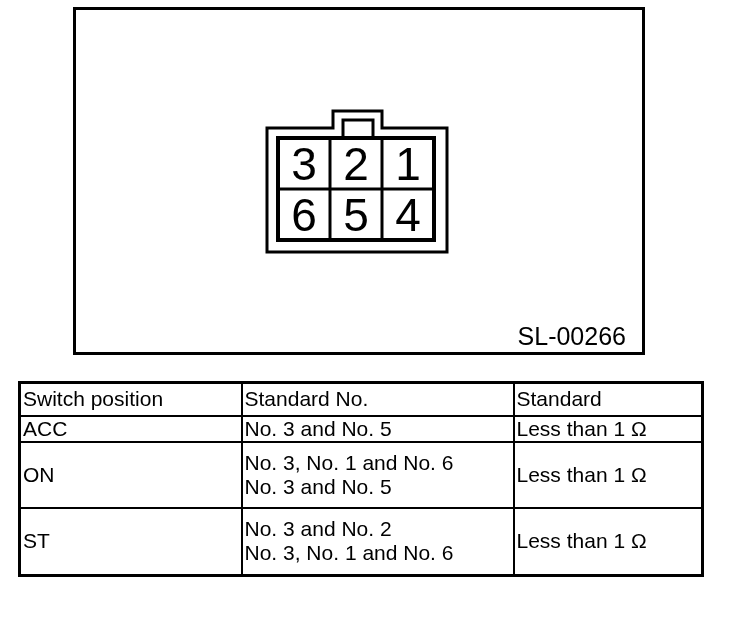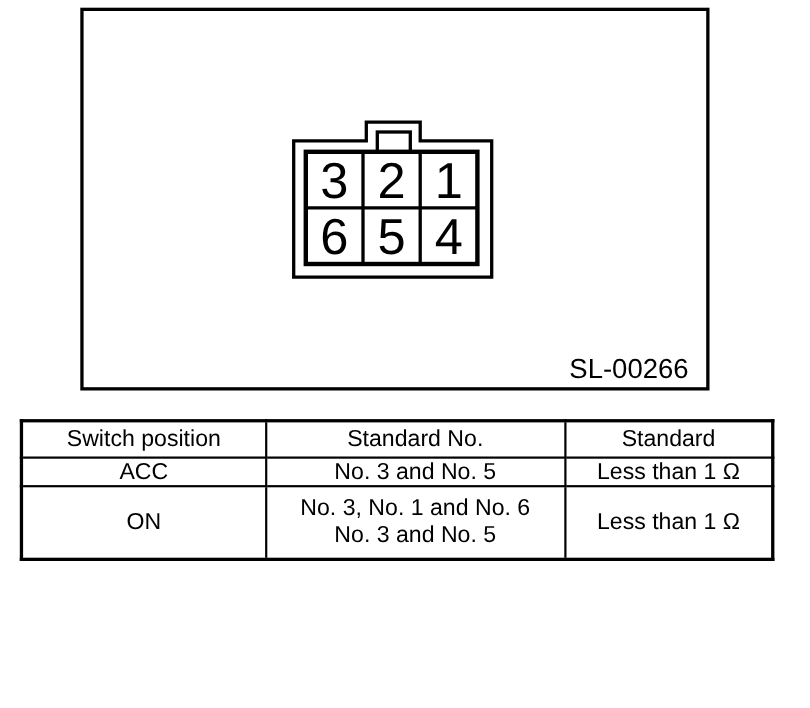--- a/index.html
+++ b/index.html
@@ -47,21 +47,21 @@
   
   table.spec {
     position: absolute;
     left: 18px;
     top: 381px;
     width: 683px;
     border-collapse: collapse;
     table-layout: fixed;
     border: 3px solid #000000;
     font-size: 21px;
-    text-align: center;
+    text-align: left;
   }
   table.spec th,
   table.spec td {
     border: 2px solid #000000;
     font-weight: normal;
     vertical-align: middle;
     padding: 0 2px;
     white-space: pre-line;
     line-height: 1.17;
   }
@@ -113,16 +113,22 @@
         <td>ACC</td>
         <td>No. 3 and No. 5</td>
         <td>Less than 1 Ω</td>
       </tr>
       <tr style="height:66px">
         <td>ON</td>
         <td>No. 3, No. 1 and No. 6
 No. 3 and No. 5</td>
         <td>Less than 1 Ω</td>
       </tr>
+      <tr style="height:67px">
+        <td>ST</td>
+        <td>No. 3 and No. 2
+No. 3, No. 1 and No. 6</td>
+        <td>Less than 1 Ω</td>
+      </tr>
     </tbody>
   </table>
 
 </div>
 
 </body></html>

